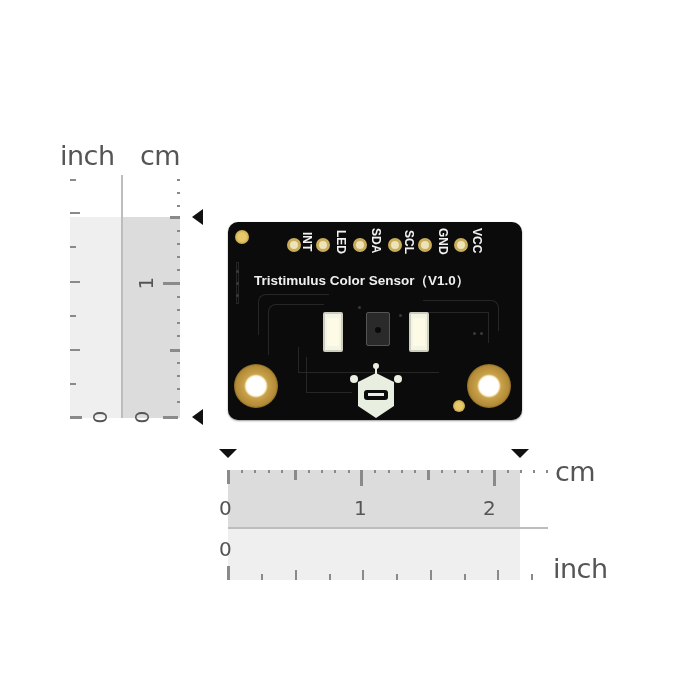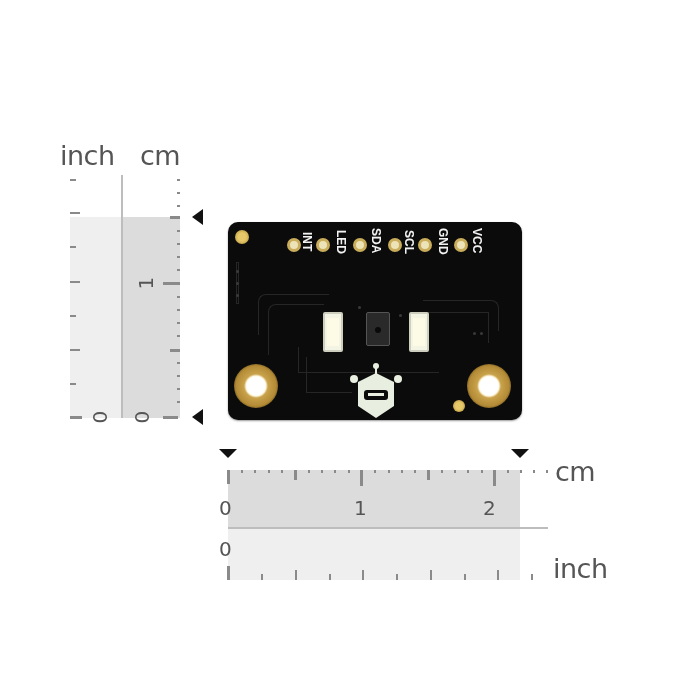--- a/index.html
+++ b/index.html
@@ -131,20 +131,21 @@
   <div class="pin" style="left:190px;top:16px;"></div>
   <div class="pin" style="left:226px;top:16px;"></div>
 
   <span class="pin-label" style="left:86px;top:10px;">INT</span>
   <span class="pin-label" style="left:120px;top:8px;">LED</span>
   <span class="pin-label" style="left:155px;top:6px;">SDA</span>
   <span class="pin-label" style="left:188px;top:8px;">SCL</span>
   <span class="pin-label" style="left:222px;top:6px;">GND</span>
   <span class="pin-label" style="left:256px;top:6px;">VCC</span>
 
+  <span class="board-title">Tristimulus Color Sensor（V1.0）</span>
 
   <div class="led" style="left:95px;top:90px;"></div>
   <div class="sensor" style="left:138px;top:90px;">
     <div class="sensor-dot"></div>
   </div>
   <div class="led" style="left:181px;top:90px;"></div>
 
   <svg class="abs" style="left:120px;top:140px;" width="56" height="58" viewBox="0 0 56 58">
     <circle cx="28" cy="4" r="3" fill="#e8efe0"></circle>
     <rect x="27" y="4" width="2" height="8" fill="#e8efe0"></rect>

